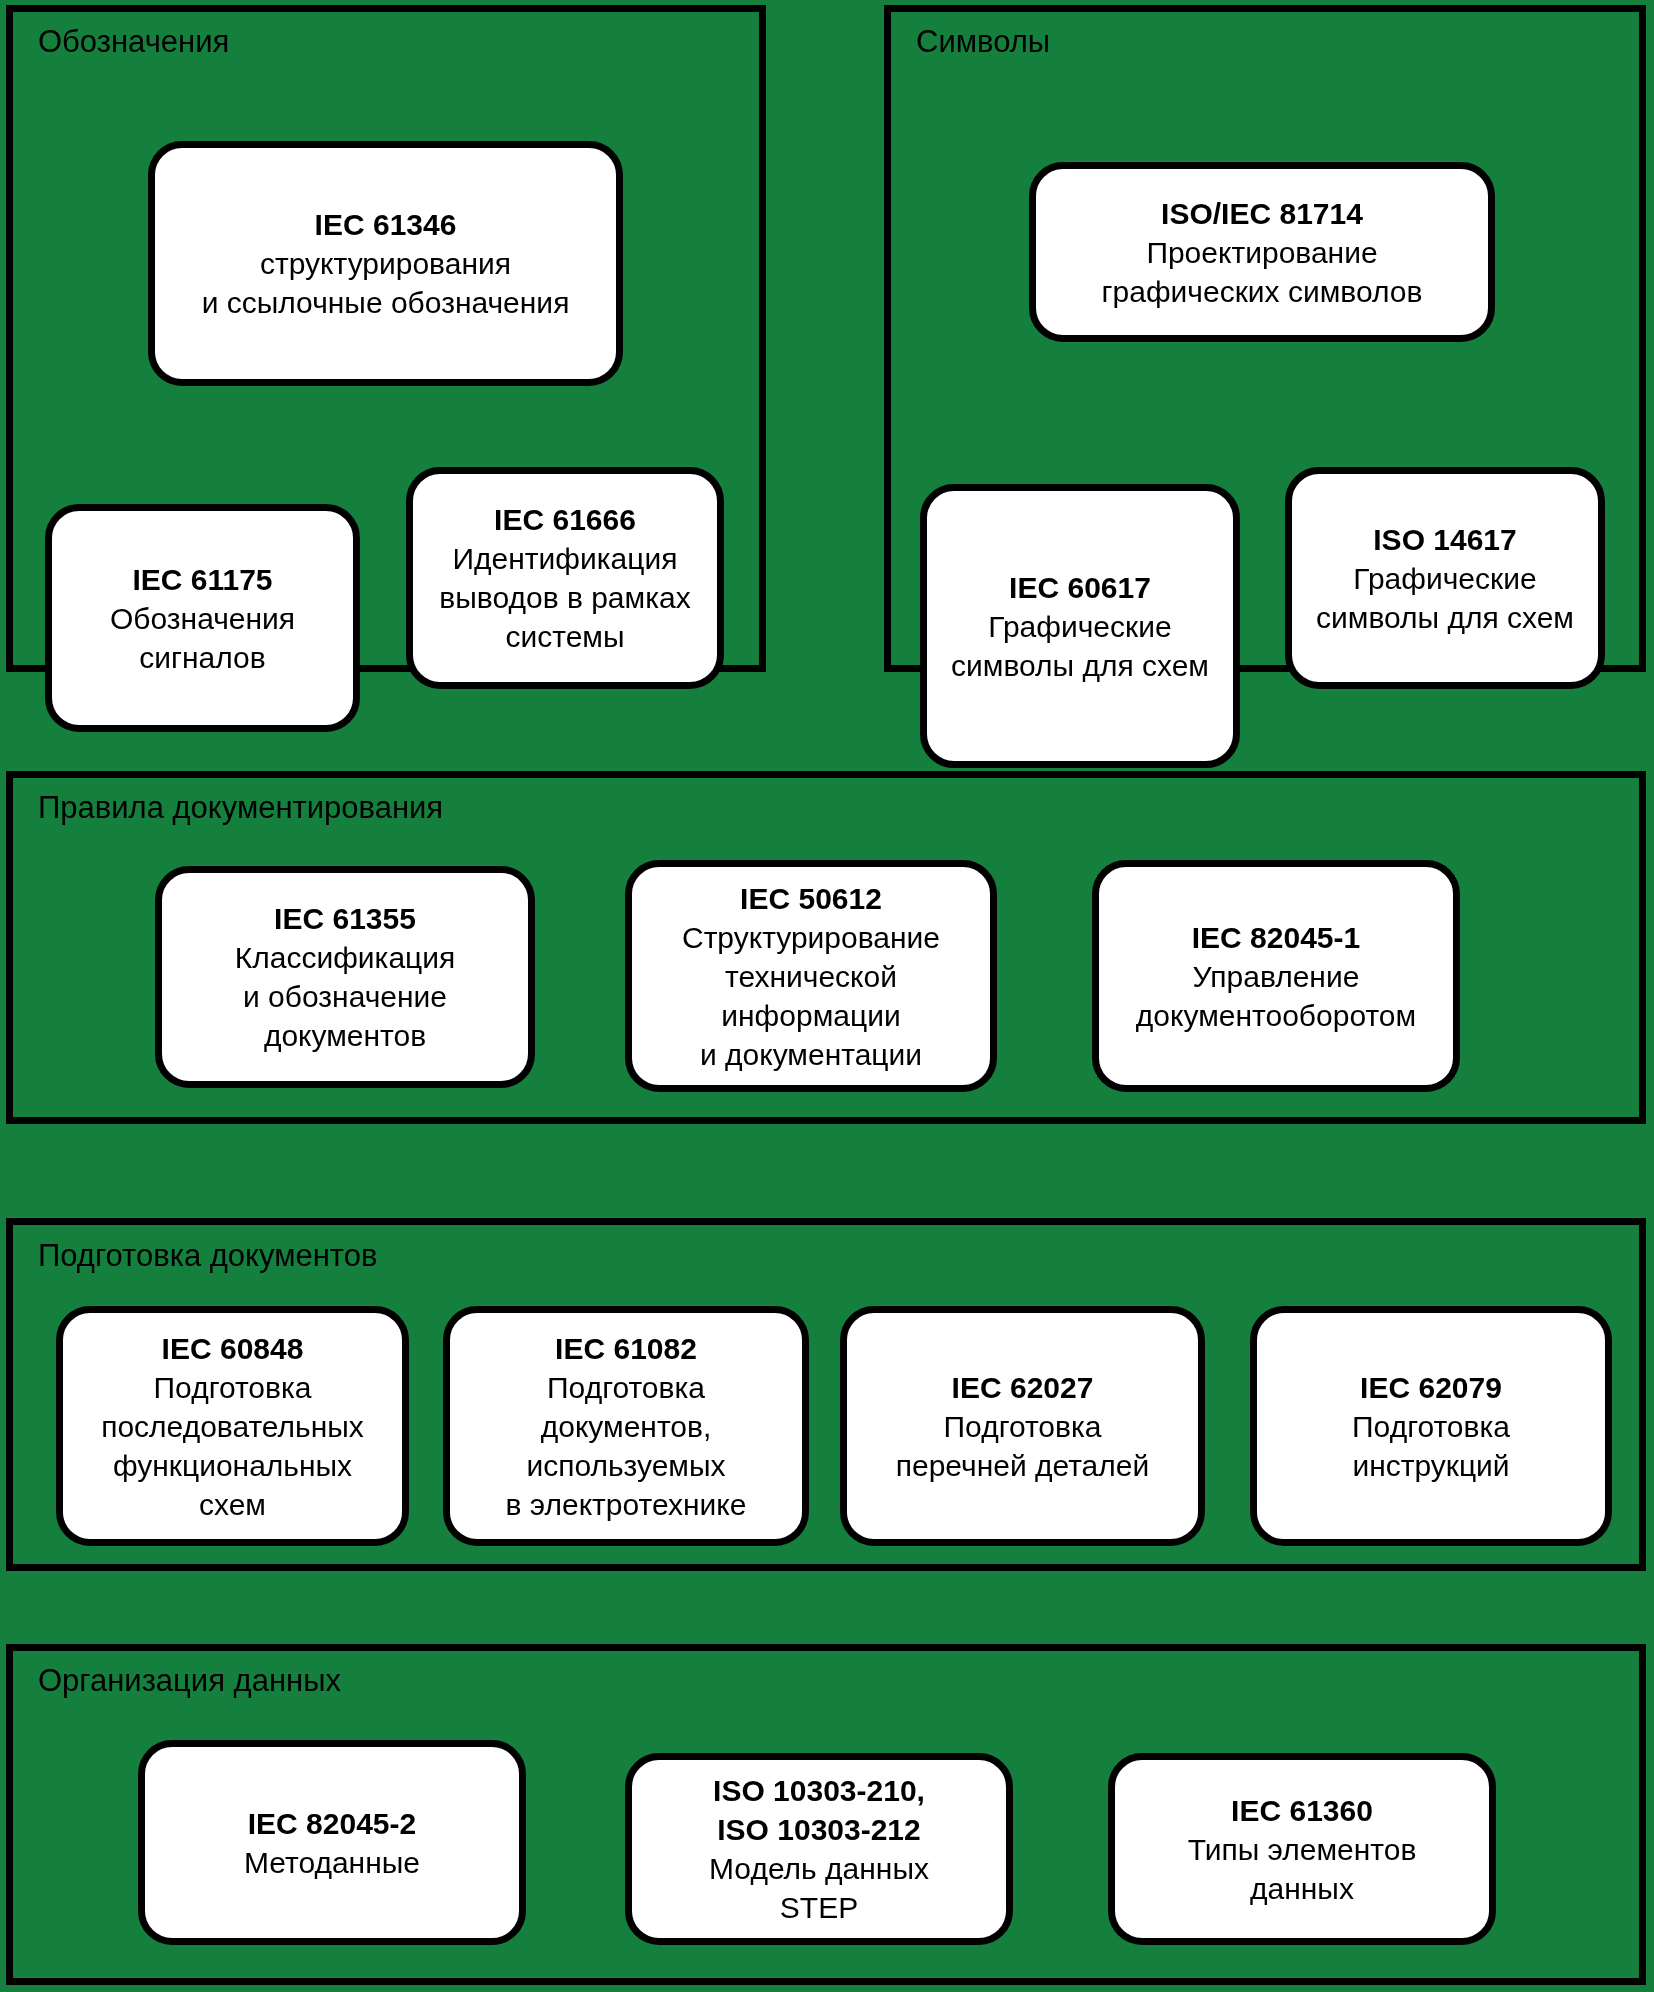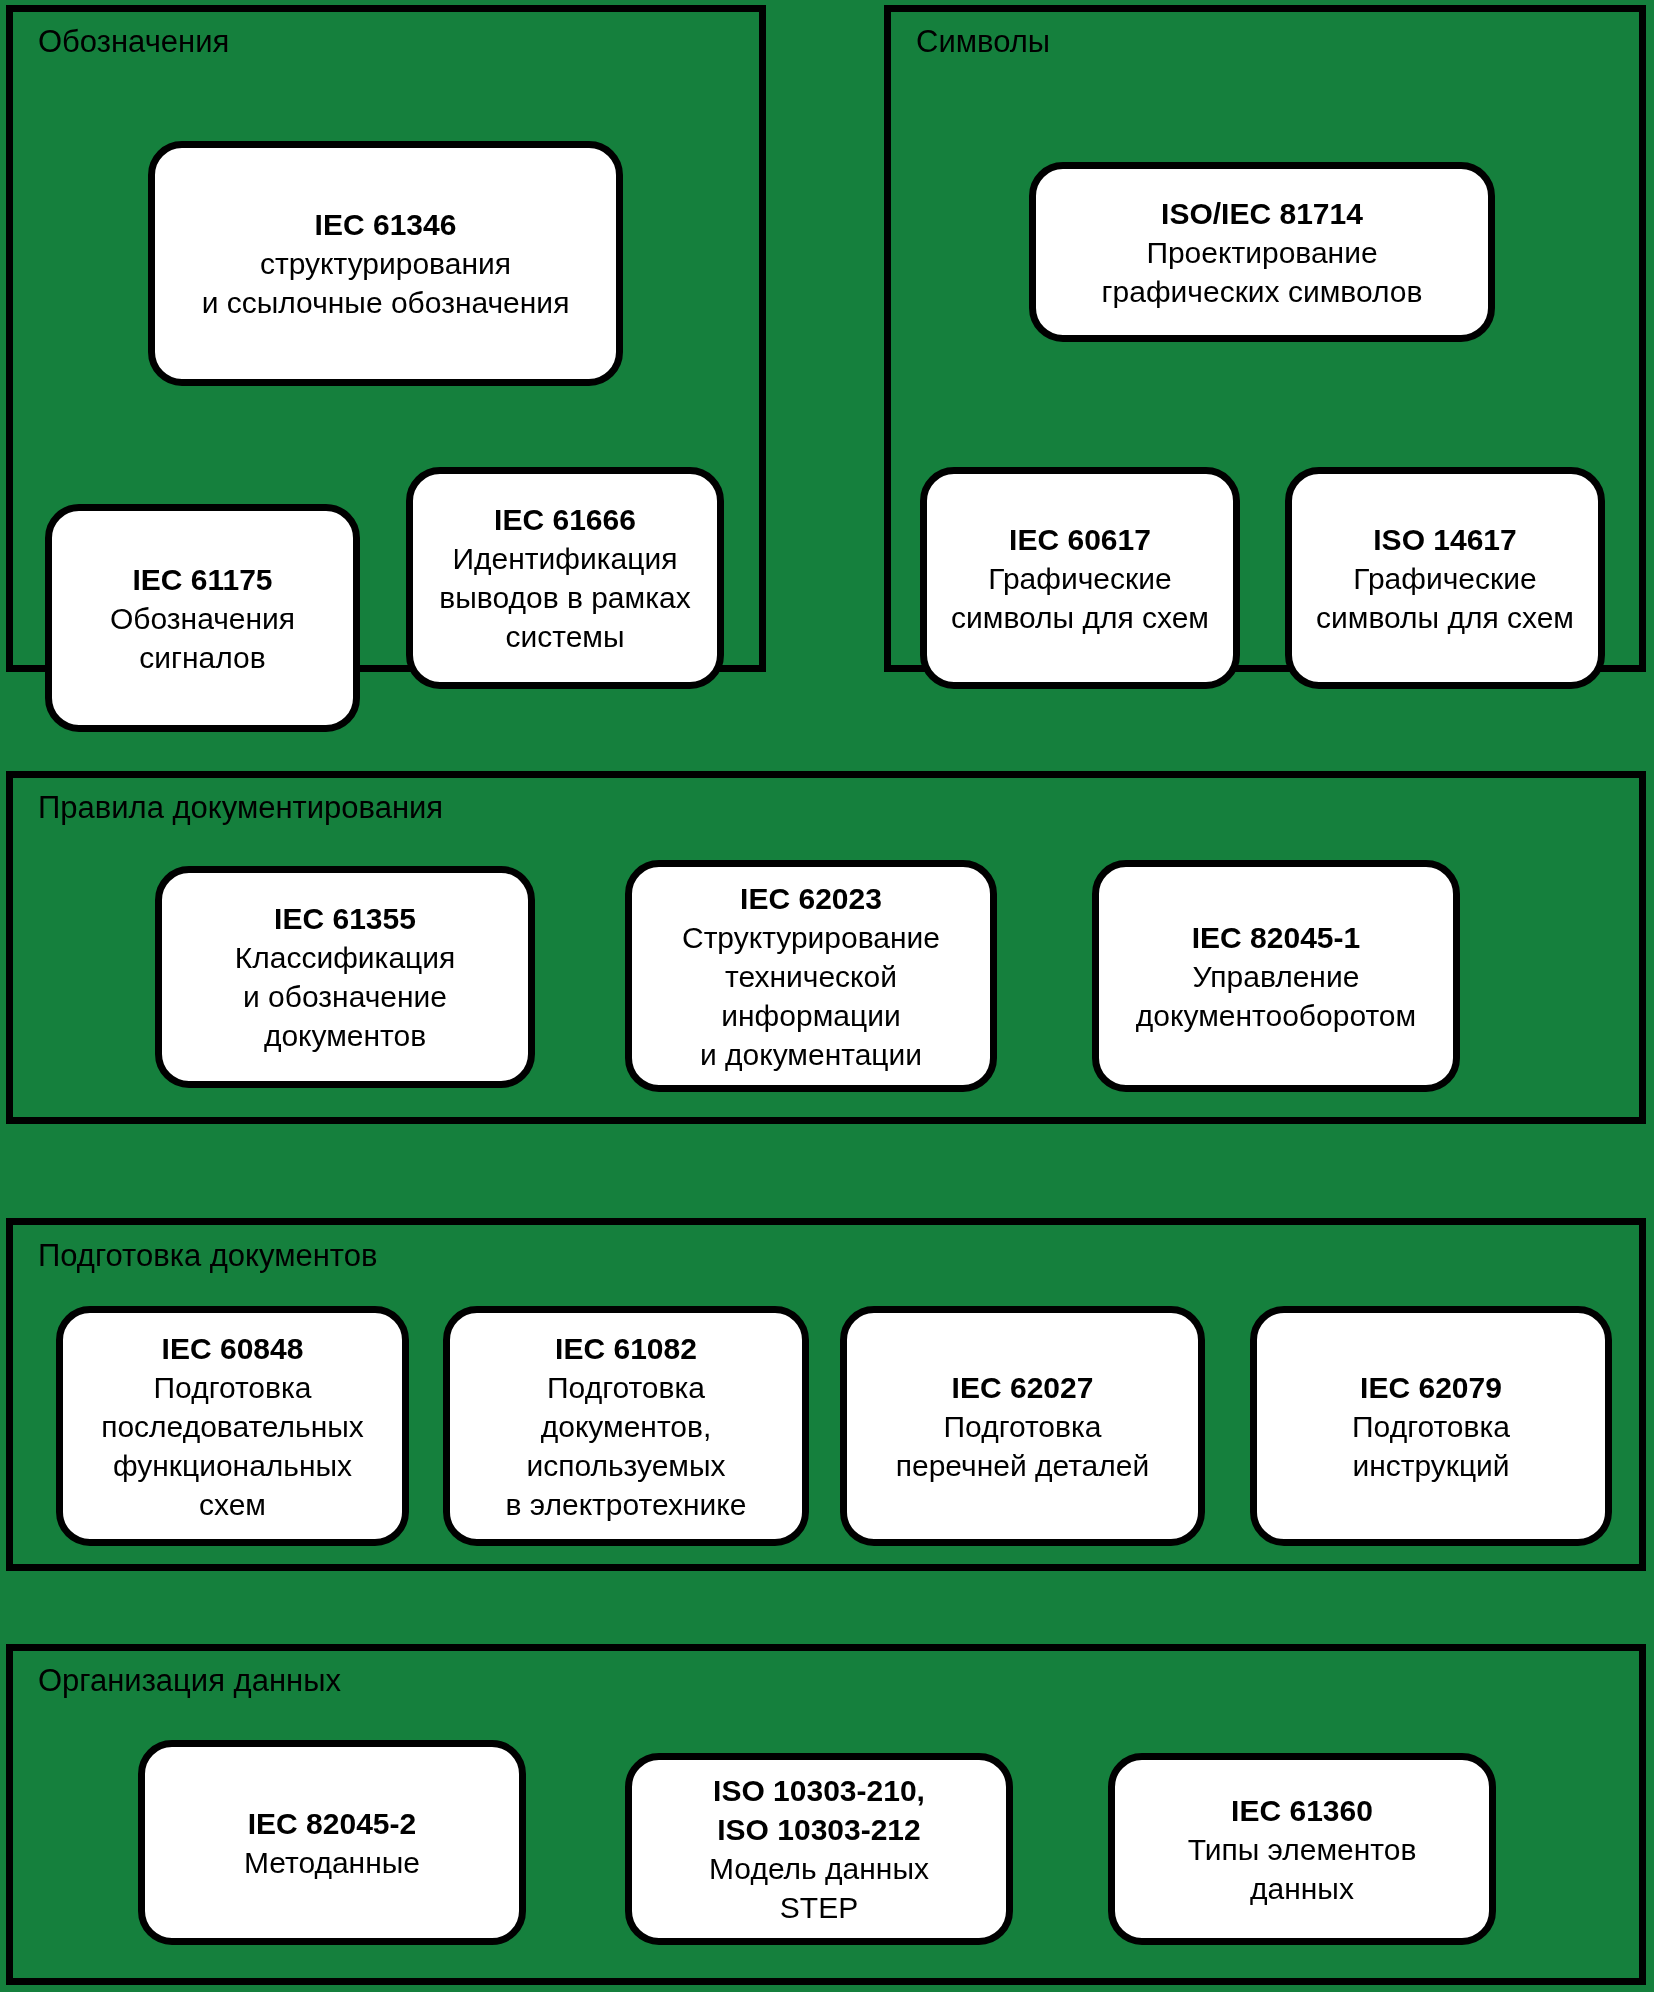--- a/index.html
+++ b/index.html
@@ -99,21 +99,21 @@
   <div class="panel-title" style="left:916px; top:26px;">Символы</div>
 
   <div class="stdbox" style="left:1029px; top:162px; width:466px; height:180px;">
     <span class="lines">
       <span class="ln code">ISO/IEC 81714</span>
       <span class="ln">Проектирование</span>
       <span class="ln">графических символов</span>
     </span>
   </div>
 
-  <div class="stdbox" style="left:920px; top:467px; width:320px; height:222px;">
+  <div class="stdbox" style="left:920px; top:484px; width:320px; height:284px;">
     <span class="lines">
       <span class="ln code">IEC 60617</span>
       <span class="ln">Графические</span>
       <span class="ln">символы для схем</span>
     </span>
   </div>
 
   <div class="stdbox" style="left:1285px; top:467px; width:320px; height:222px;">
     <span class="lines">
       <span class="ln code">ISO 14617</span>
@@ -129,21 +129,21 @@
     <span class="lines">
       <span class="ln code">IEC 61355</span>
       <span class="ln">Классификация</span>
       <span class="ln">и обозначение</span>
       <span class="ln">документов</span>
     </span>
   </div>
 
   <div class="stdbox" style="left:625px; top:860px; width:372px; height:232px;">
     <span class="lines">
-      <span class="ln code">IEC 62023</span>
+      <span class="ln code">IEC 50612</span>
       <span class="ln">Структурирование</span>
       <span class="ln">технической</span>
       <span class="ln">информации</span>
       <span class="ln">и документации</span>
     </span>
   </div>
 
   <div class="stdbox" style="left:1092px; top:860px; width:368px; height:232px;">
     <span class="lines">
       <span class="ln code">IEC 82045-1</span>

